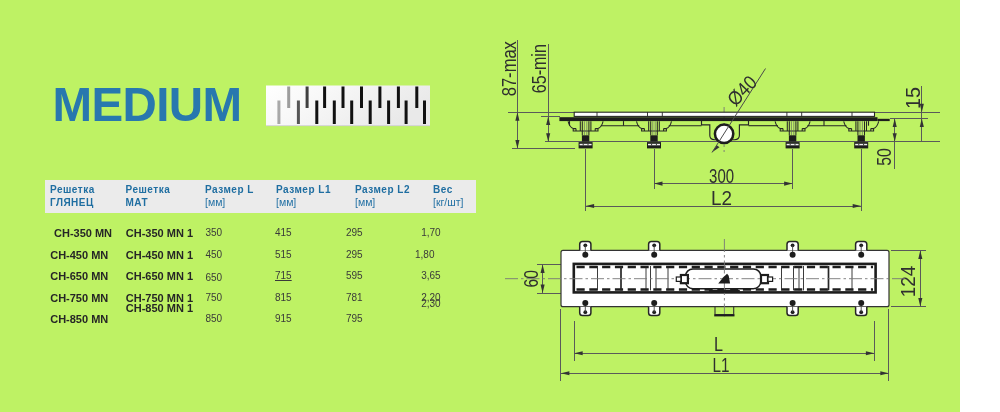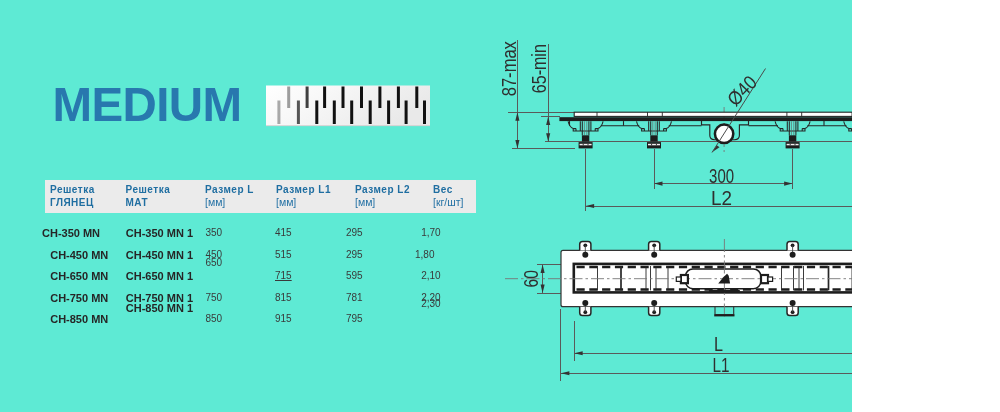--- a/index.html
+++ b/index.html
@@ -1,17 +1,17 @@
 <!DOCTYPE html>
 <html><head>
 <meta charset="utf-8">
 <style>
 html,body{margin:0;padding:0;}
 *{-webkit-font-smoothing:antialiased;}
-#page{position:relative;width:852px;height:412px;background:#5eead4;overflow:hidden;
+#page{position:relative;width:960px;height:412px;background:#bef264;overflow:hidden;
   font-family:"Liberation Sans",sans-serif;}
 .abs{position:absolute;white-space:nowrap;line-height:1;}
 .hb{font-weight:bold;color:#1f6ea1;font-size:10px;letter-spacing:0.5px;}
 .hr2{color:#2572a5;font-size:10.5px;}
 .db{font-weight:bold;color:#262626;font-size:11px;}
 .dn{color:#3a3a3a;font-size:10px;}
 </style>
 </head>
 <body>
 <div id="page">
@@ -60,40 +60,40 @@
   <div class="abs hb" style="left:355px;top:185.2px;">Размер L2</div>
   <div class="abs hb" style="left:433px;top:185.2px;">Вес</div>
 
   <div class="abs hb" style="left:50px;top:198.2px;">ГЛЯНЕЦ</div>
   <div class="abs hb" style="left:125.5px;top:198.2px;">МАТ</div>
   <div class="abs hr2" style="left:205px;top:197.1px;">[мм]</div>
   <div class="abs hr2" style="left:276px;top:197.1px;">[мм]</div>
   <div class="abs hr2" style="left:355px;top:197.1px;">[мм]</div>
   <div class="abs hr2" style="left:433px;top:197.1px;">[кг/шт]</div>
 
-  <div class="abs db" style="left:42px;top:228.0px;text-align:center;">CH-350 MN</div>
+  <div class="abs db" style="left:54px;top:228.0px;text-align:center;">CH-350 MN</div>
   <div class="abs db" style="left:125.8px;top:228.0px;">CH-350 MN 1</div>
   <div class="abs dn" style="left:205.4px;top:228.0px;">350</div>
   <div class="abs dn" style="left:275px;top:228.0px;">415</div>
   <div class="abs dn" style="left:346px;top:228.0px;">295</div>
   <div class="abs dn" style="left:421.2px;top:228.0px;">1,70</div>
 
   <div class="abs db" style="left:50.2px;top:249.6px;">CH-450 MN</div>
   <div class="abs db" style="left:125.8px;top:249.6px;">CH-450 MN 1</div>
   <div class="abs dn" style="left:205.4px;top:249.6px;">450</div>
   <div class="abs dn" style="left:275px;top:249.6px;">515</div>
   <div class="abs dn" style="left:346px;top:249.6px;">295</div>
   <div class="abs dn" style="left:415px;top:249.6px;">1,80</div>
 
   <div class="abs db" style="left:50.2px;top:271.2px;">CH-650 MN</div>
   <div class="abs db" style="left:125.8px;top:271.2px;">CH-650 MN 1</div>
-  <div class="abs dn" style="left:205.4px;top:258px;text-align:right;">650</div>
+  <div class="abs dn" style="left:205.4px;top:273px;text-align:right;">650</div>
   <div class="abs dn" style="left:275px;top:271.2px;text-decoration:underline;">715</div>
   <div class="abs dn" style="left:346px;top:271.2px;">595</div>
-  <div class="abs dn" style="left:421.2px;top:271.2px;">2,10</div>
+  <div class="abs dn" style="left:421.2px;top:271.2px;">3,65</div>
 
   <div class="abs db" style="left:50.2px;top:292.8px;">CH-750 MN</div>
   <div class="abs db" style="left:125.8px;top:292.8px;">CH-750 MN 1</div>
   <div class="abs dn" style="left:205.4px;top:292.8px;">750</div>
   <div class="abs dn" style="left:275px;top:292.8px;">815</div>
   <div class="abs dn" style="left:346px;top:292.8px;">781</div>
   <div class="abs dn" style="left:421.2px;top:292.8px;">2,20</div>
 
   <div class="abs db" style="left:50.2px;top:314.4px;">CH-850 MN</div>
   <div class="abs db" style="left:125.8px;top:303px;">CH-850 MN 1</div>

